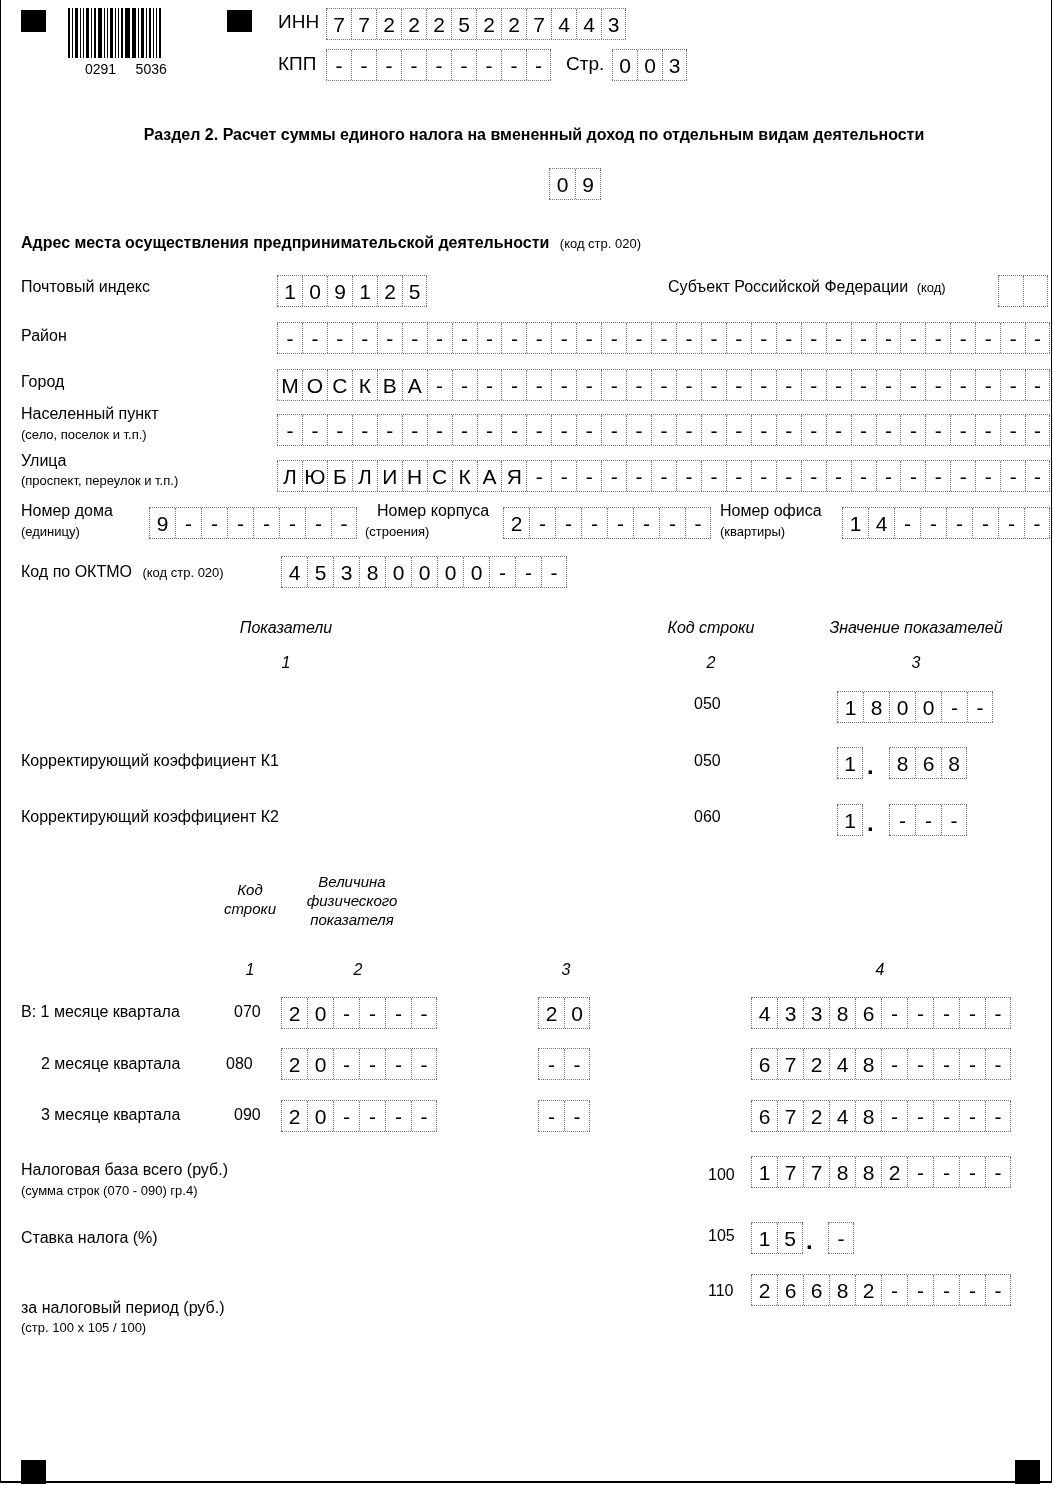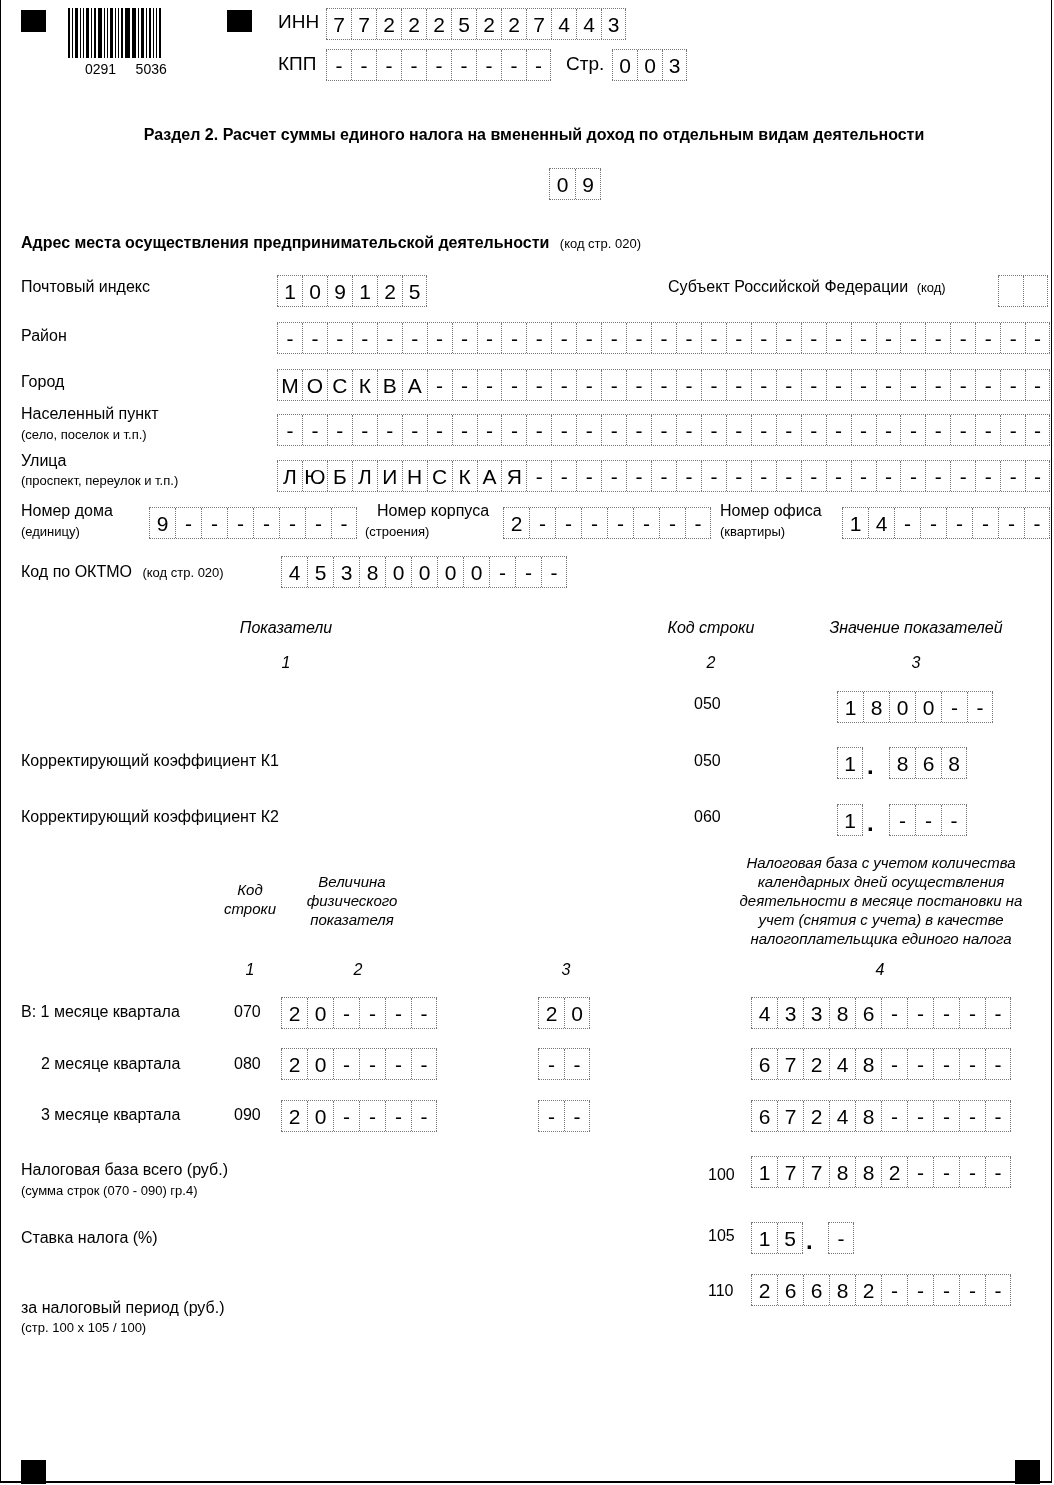--- a/index.html
+++ b/index.html
@@ -360,21 +360,20 @@
     </div>
   <div class="abs" style="left:866px;top:809px;font-size:24px;font-weight:bold;">.</div>
   <div class="cells" id="r060f" style="left:888px;top:804px;">
       <div class="cell" style="width: 26px;">-</div>
       <div class="cell" style="width: 26px;">-</div>
       <div class="cell" style="width: 26px;">-</div>
     </div>
 
   <div class="abs it center" style="left:215px;width:68px;top:880px;font-size:15px;line-height:19px;white-space:normal;">Код строки</div>
   <div class="abs it center" style="left:292px;width:118px;top:872px;font-size:15px;line-height:19px;white-space:normal;">Величина физического показателя</div>
-  <div class="abs it center" style="left:722px;width:316px;top:853px;font-size:15px;line-height:19px;white-space:normal;">Налоговая база с учетом количества календарных дней осуществления деятельности в месяце постановки на учет (снятия с учета) в качестве налогоплательщика единого налога</div>
   <div class="abs lbl it center" style="left:234px;width:30px;top:961px;">1</div>
   <div class="abs lbl it center" style="left:342px;width:30px;top:961px;">2</div>
   <div class="abs lbl it center" style="left:550px;width:30px;top:961px;">3</div>
   <div class="abs lbl it center" style="left:864px;width:30px;top:961px;">4</div>
 
   <div class="abs lbl" style="left:20px;top:1003px;">В: 1 месяце квартала</div>
   <div class="abs lbl" style="left:233px;top:1003px;">070</div>
   <div class="cells" id="m0p" style="left:280px;top:997px;">
       <div class="cell" style="width: 26px;">2</div>
       <div class="cell" style="width: 26px;">0</div>
@@ -394,21 +393,21 @@
       <div class="cell" style="width: 26px;">8</div>
       <div class="cell" style="width: 26px;">6</div>
       <div class="cell" style="width: 26px;">-</div>
       <div class="cell" style="width: 26px;">-</div>
       <div class="cell" style="width: 26px;">-</div>
       <div class="cell" style="width: 26px;">-</div>
       <div class="cell" style="width: 26px;">-</div>
     </div>
 
   <div class="abs lbl" style="left:40px;top:1055px;">2 месяце квартала</div>
-  <div class="abs lbl" style="left:233px;top:1055px;">080</div>
+  <div class="abs lbl" style="left:225px;top:1055px;">080</div>
   <div class="cells" id="m1p" style="left:280px;top:1048px;">
       <div class="cell" style="width: 26px;">2</div>
       <div class="cell" style="width: 26px;">0</div>
       <div class="cell" style="width: 26px;">-</div>
       <div class="cell" style="width: 26px;">-</div>
       <div class="cell" style="width: 26px;">-</div>
       <div class="cell" style="width: 26px;">-</div>
     </div>
   <div class="cells" id="m1d" style="left:537px;top:1048px;">
       <div class="cell" style="width: 26px;">-</div>

